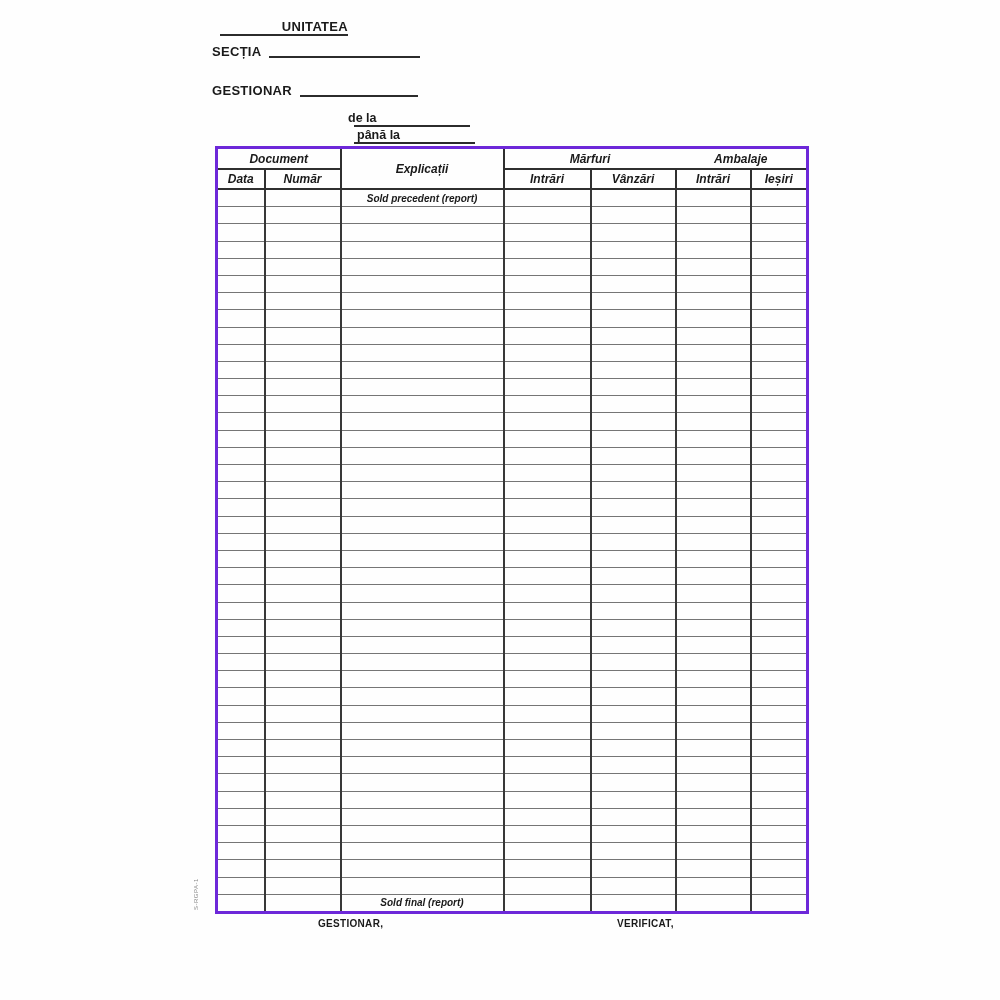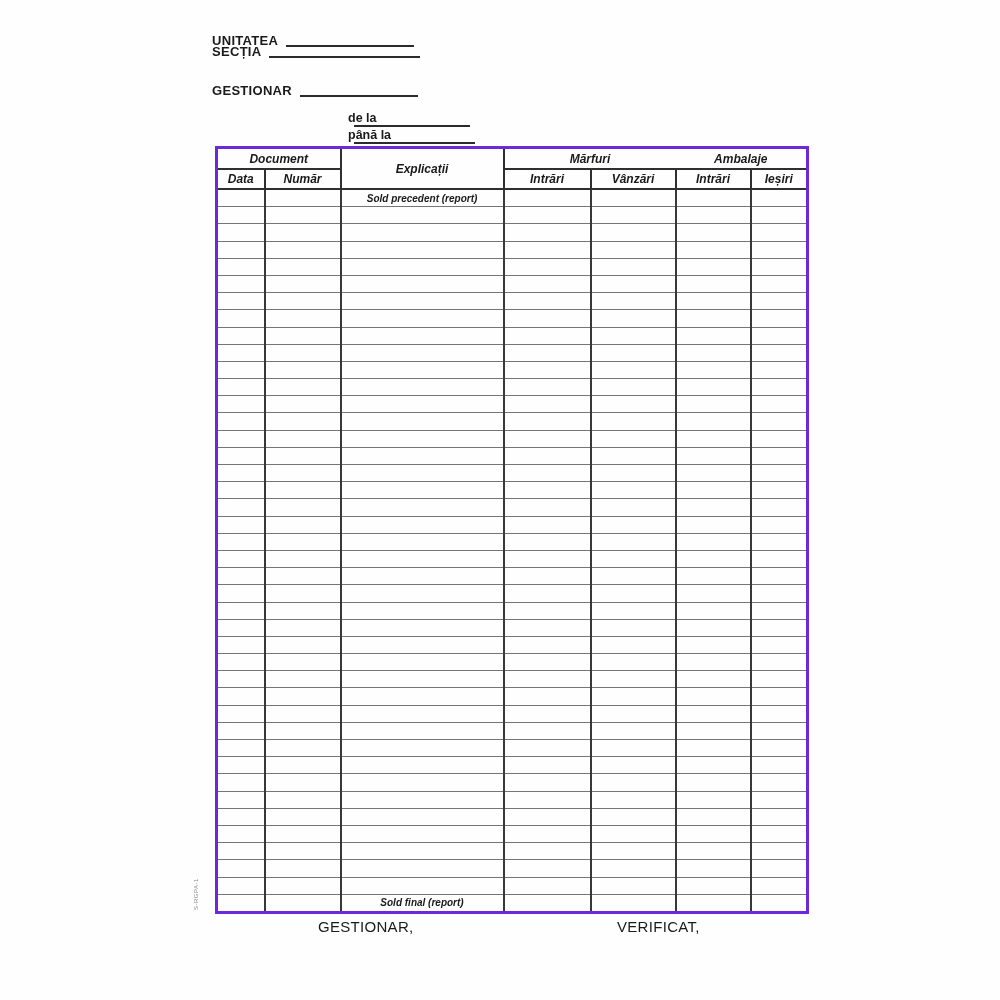--- a/index.html
+++ b/index.html
@@ -10,36 +10,36 @@
     overflow:hidden;
   }
   .page{position:absolute;inset:0;background:#fefefe;}
 
   
   .field-row{
     position:absolute;display:flex;align-items:flex-end;
     font-weight:bold;font-size:13px;letter-spacing:.3px;white-space:nowrap;
   }
   .u-line{border-bottom:2px solid #2b2b2b;margin-left:8px;margin-bottom:1px;display:inline-block;}
-  #field-0{left:212px;top:33px;} #field-0 .u-line{width:128px;}
+  #field-0{left:212px;top:19px;flex-direction:column;} #field-0 .u-line{width:128px;}
   #field-1{left:212px;top:44px;} #field-1 .u-line{width:151px;}
   #field-2{left:212px;top:64px;margin-top:19px;} #field-2 .u-line{width:118px;}
 
   
   .title{
     position:absolute;left:217px;top:84px;width:600px;text-align:center;
     font-weight:bold;font-size:20px;letter-spacing:.2px;
   }
   .subtitle{
     position:absolute;left:348px;top:111px;display:flex;
     font-weight:bold;font-size:12.5px;white-space:nowrap;flex-direction:column;
   }
   .subtitle .u-line{margin-left:6px;}
   .subtitle .dash-from{width:116px;}
-  .subtitle .to-label{}
+  .subtitle .to-label{margin-left:9px;}
   .subtitle .dash-to{width:121px;}
 
   
   table.report{
     position:absolute;left:215px;top:146px;width:511px;
     border-collapse:collapse;table-layout:fixed;
     border:3px solid #6d28d9;
     font-style:italic;
   }
   table.report th, table.report td{
@@ -56,21 +56,21 @@
   table.report td{
     height:16.2px;
     border-top:1px solid #757575;border-bottom:1px solid #757575;
     border-left:2px solid #383838;border-right:2px solid #383838;
   }
   td.row-label{
     text-align:center;font-weight:bold;font-size:10px;vertical-align:middle;
   }
 
   
-  .sig{position:absolute;top:918px;font-weight:normal;font-size:15px;letter-spacing:.3px;}
+  .sig{position:absolute;top:918px;font-weight:bold;font-size:10px;letter-spacing:.3px;}
   #sig-left{left:318px;}
   #sig-right{left:617px;}
 
   
   .form-code{
     position:absolute;left:193px;top:876px;height:34px;
     writing-mode:vertical-rl;transform:rotate(180deg);
     font-size:6px;color:#8a8a8a;letter-spacing:.5px;
   }
 </style>

